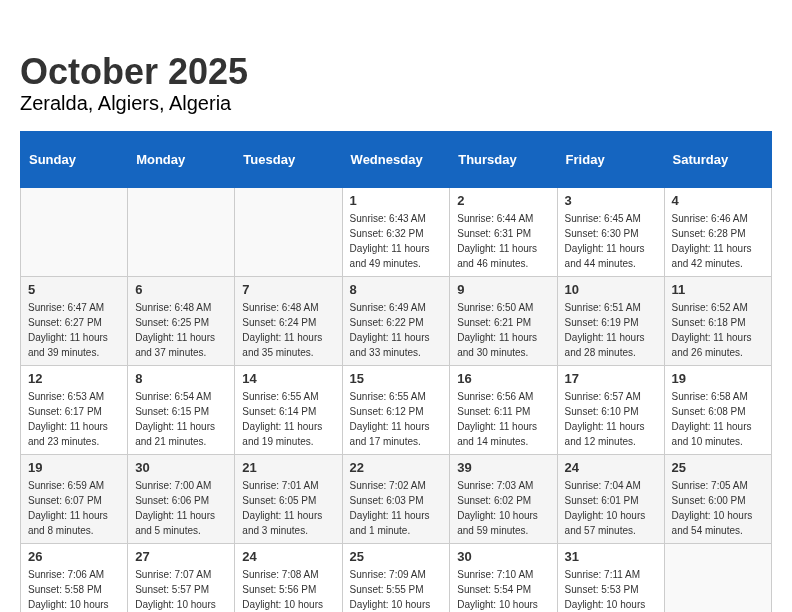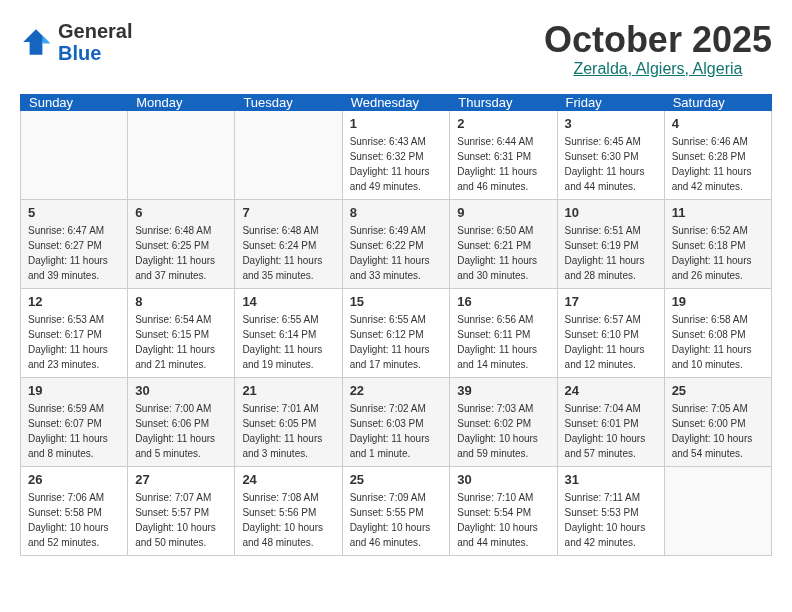--- a/index.html
+++ b/index.html
@@ -26,45 +26,45 @@
       font-weight: bold;
       line-height: 1.1;
     }
     .logo-general { color: #333; }
     .logo-blue { color: #1565c0; }
     .logo-icon {
       width: 32px;
       height: 32px;
     }
     .title-block {
-      text-align: center;
+      text-align: left;
+      margin-top: 32px;
     }
     .month-year {
       font-size: 36px;
       font-weight: bold;
       color: #333;
       line-height: 1.1;
     }
     .location {
-      font-size: 16px;
-      color: #0f766e;
-      text-decoration: underline;
+      font-size: 20px;
+      color: #000000;
     }
     .calendar-table {
       width: 100%;
       border-collapse: collapse;
       font-size: 11px;
     }
     .calendar-table thead th {
       background-color: #1565c0;
       color: #fff;
       text-align: left;
-      padding: 0 8px;
+      padding: 20px 8px;
       font-size: 13px;
-      font-weight: normal;
+      font-weight: bold;
       border: 1px solid #1565c0;
     }
     .calendar-table tbody td {
       border: 1px solid #ccc;
       vertical-align: top;
       padding: 5px 7px;
       width: 108px;
       min-height: 80px;
       height: 80px;
       background: #fff;
@@ -85,30 +85,20 @@
       font-size: 10px;
     }
     .empty-cell {
       background: #f9f9f9 !important;
     }
   </style>
 </head>
 <body>
 
 <div class="header">
-  <div class="logo">
-    <svg class="logo-icon" viewBox="0 0 40 40">
-      <polygon points="20,4 36,20 28,20 28,36 12,36 12,20 4,20" fill="#1565c0"></polygon>
-      <polygon points="28,12 38,22 28,22" fill="#42a5f5"></polygon>
-    </svg>
-    <div class="logo-text">
-      <span class="logo-general">General</span><br>
-      <span class="logo-blue">Blue</span>
-    </div>
-  </div>
   <div class="title-block">
     <div class="month-year">October 2025</div>
     <div class="location">Zeralda, Algiers, Algeria</div>
   </div>
 </div>
 
 <table class="calendar-table">
   <thead>
     <tr>
     <th>Sunday</th>

